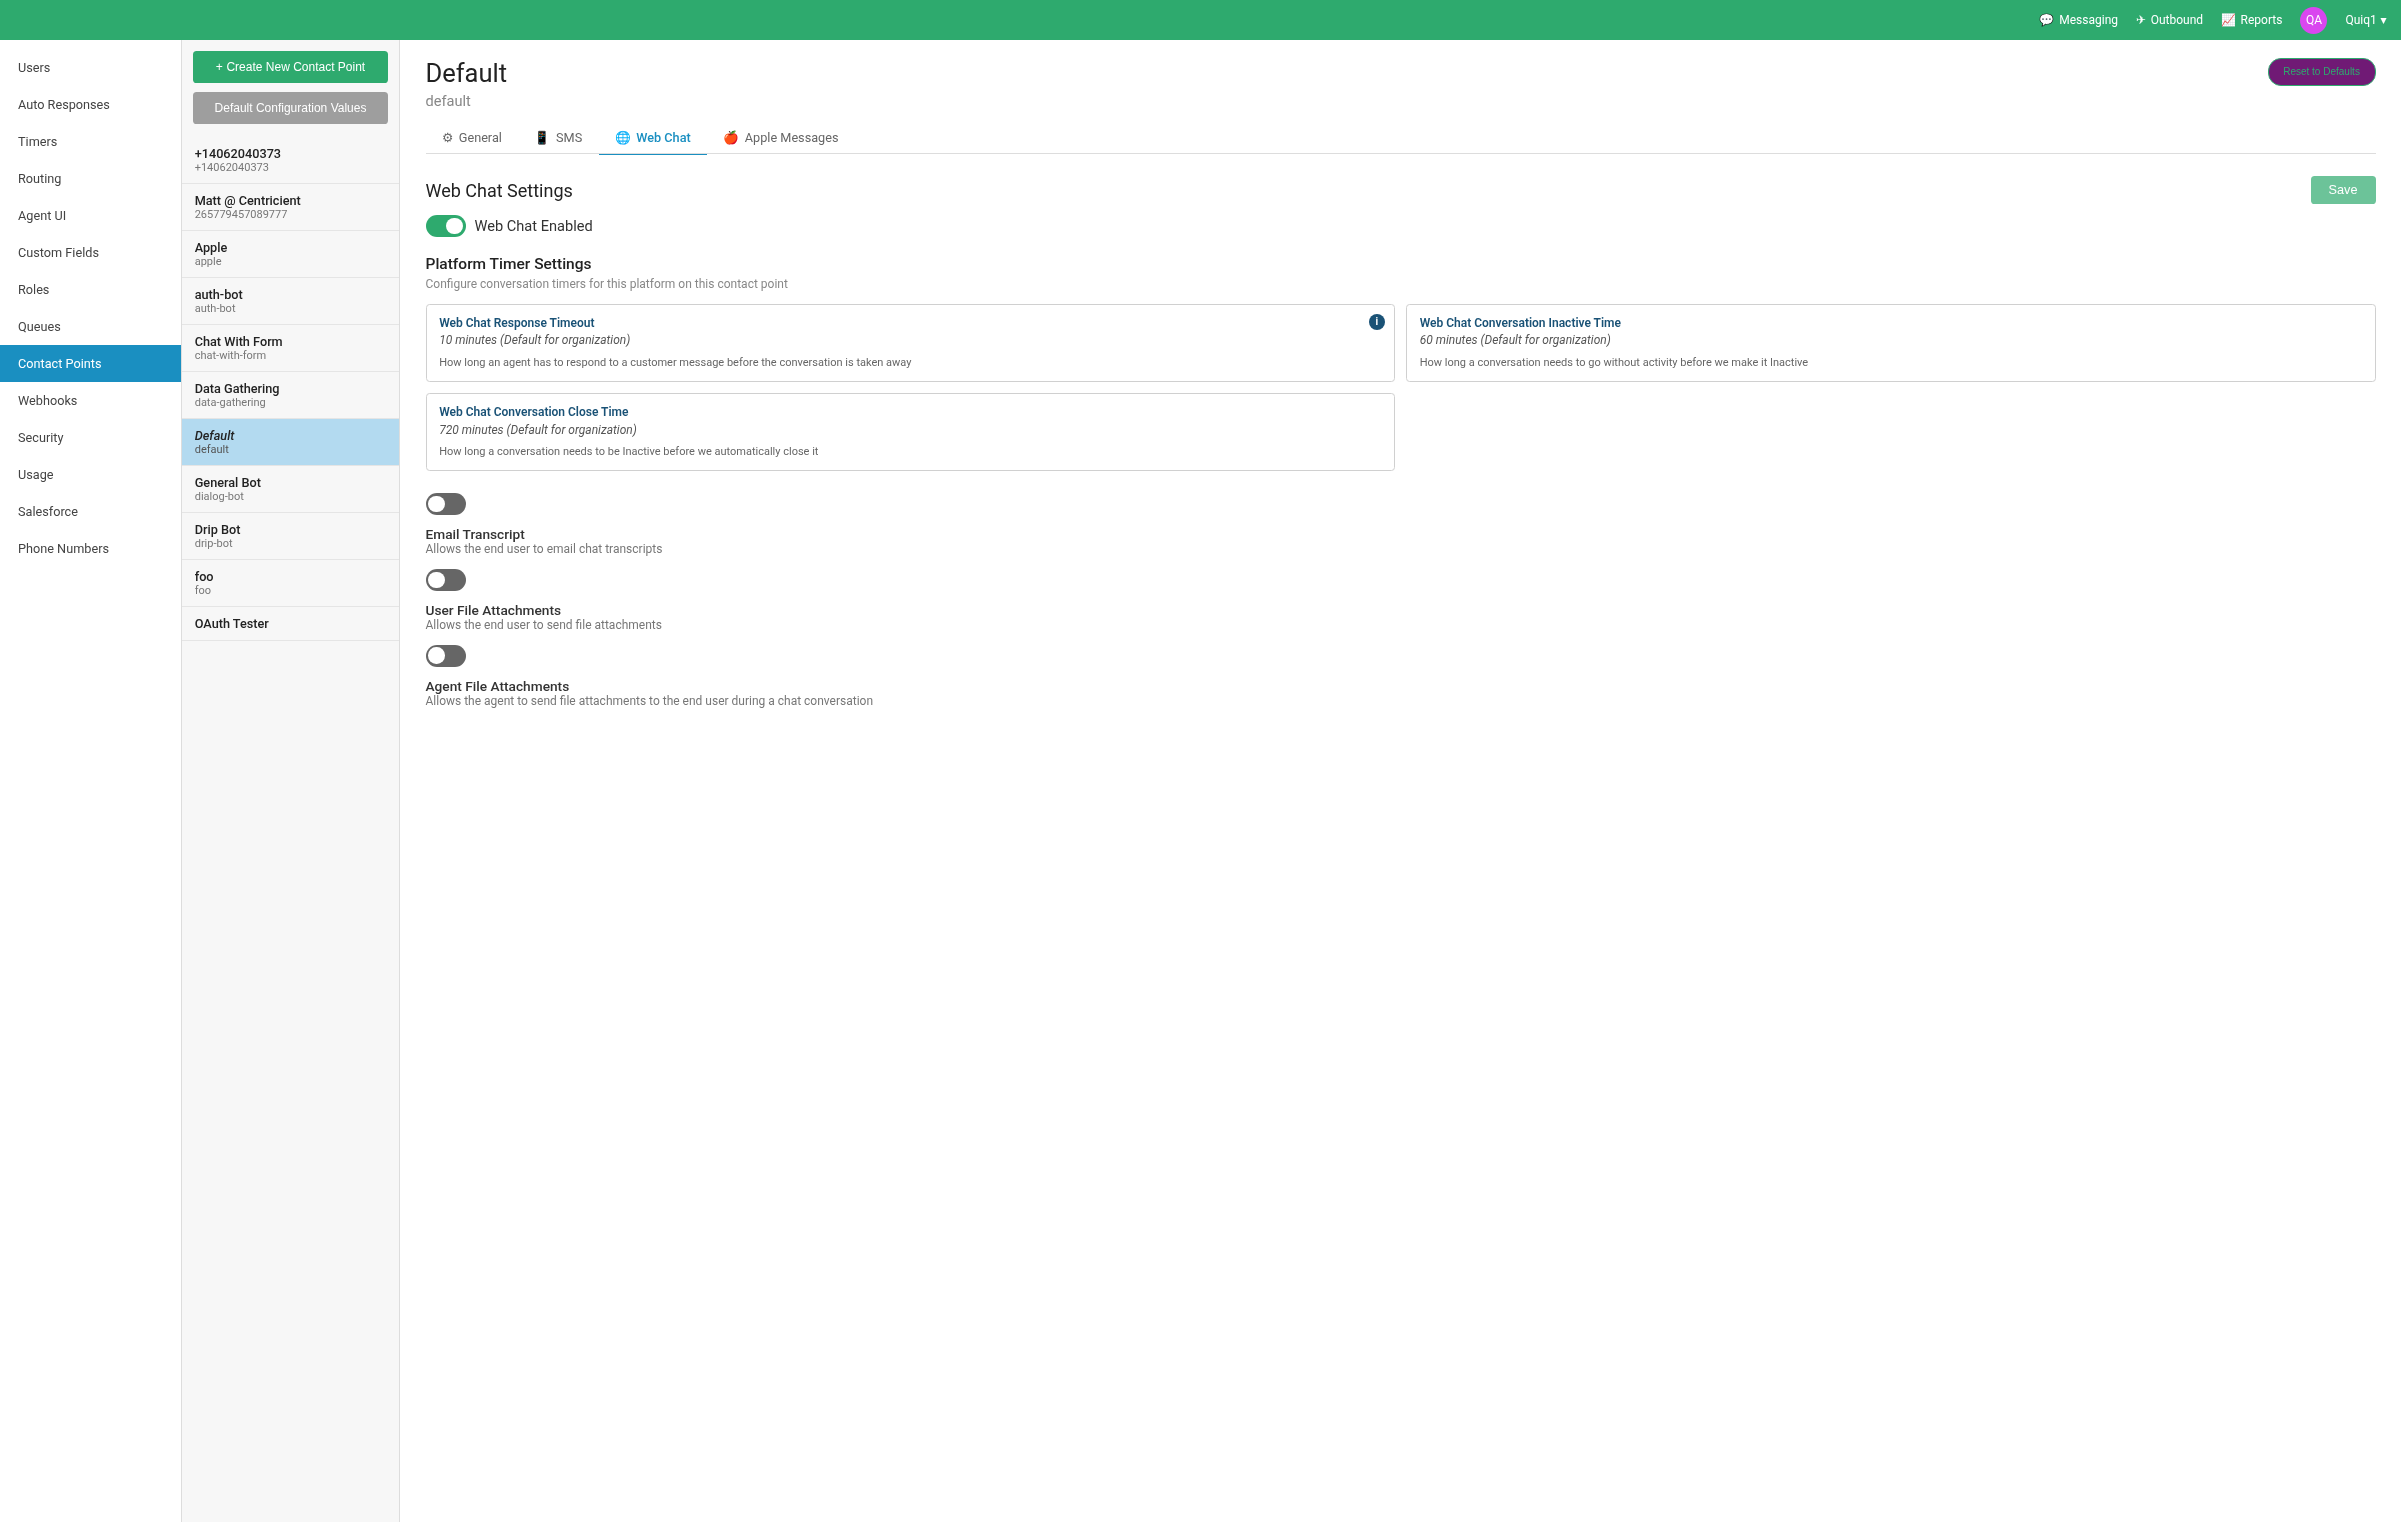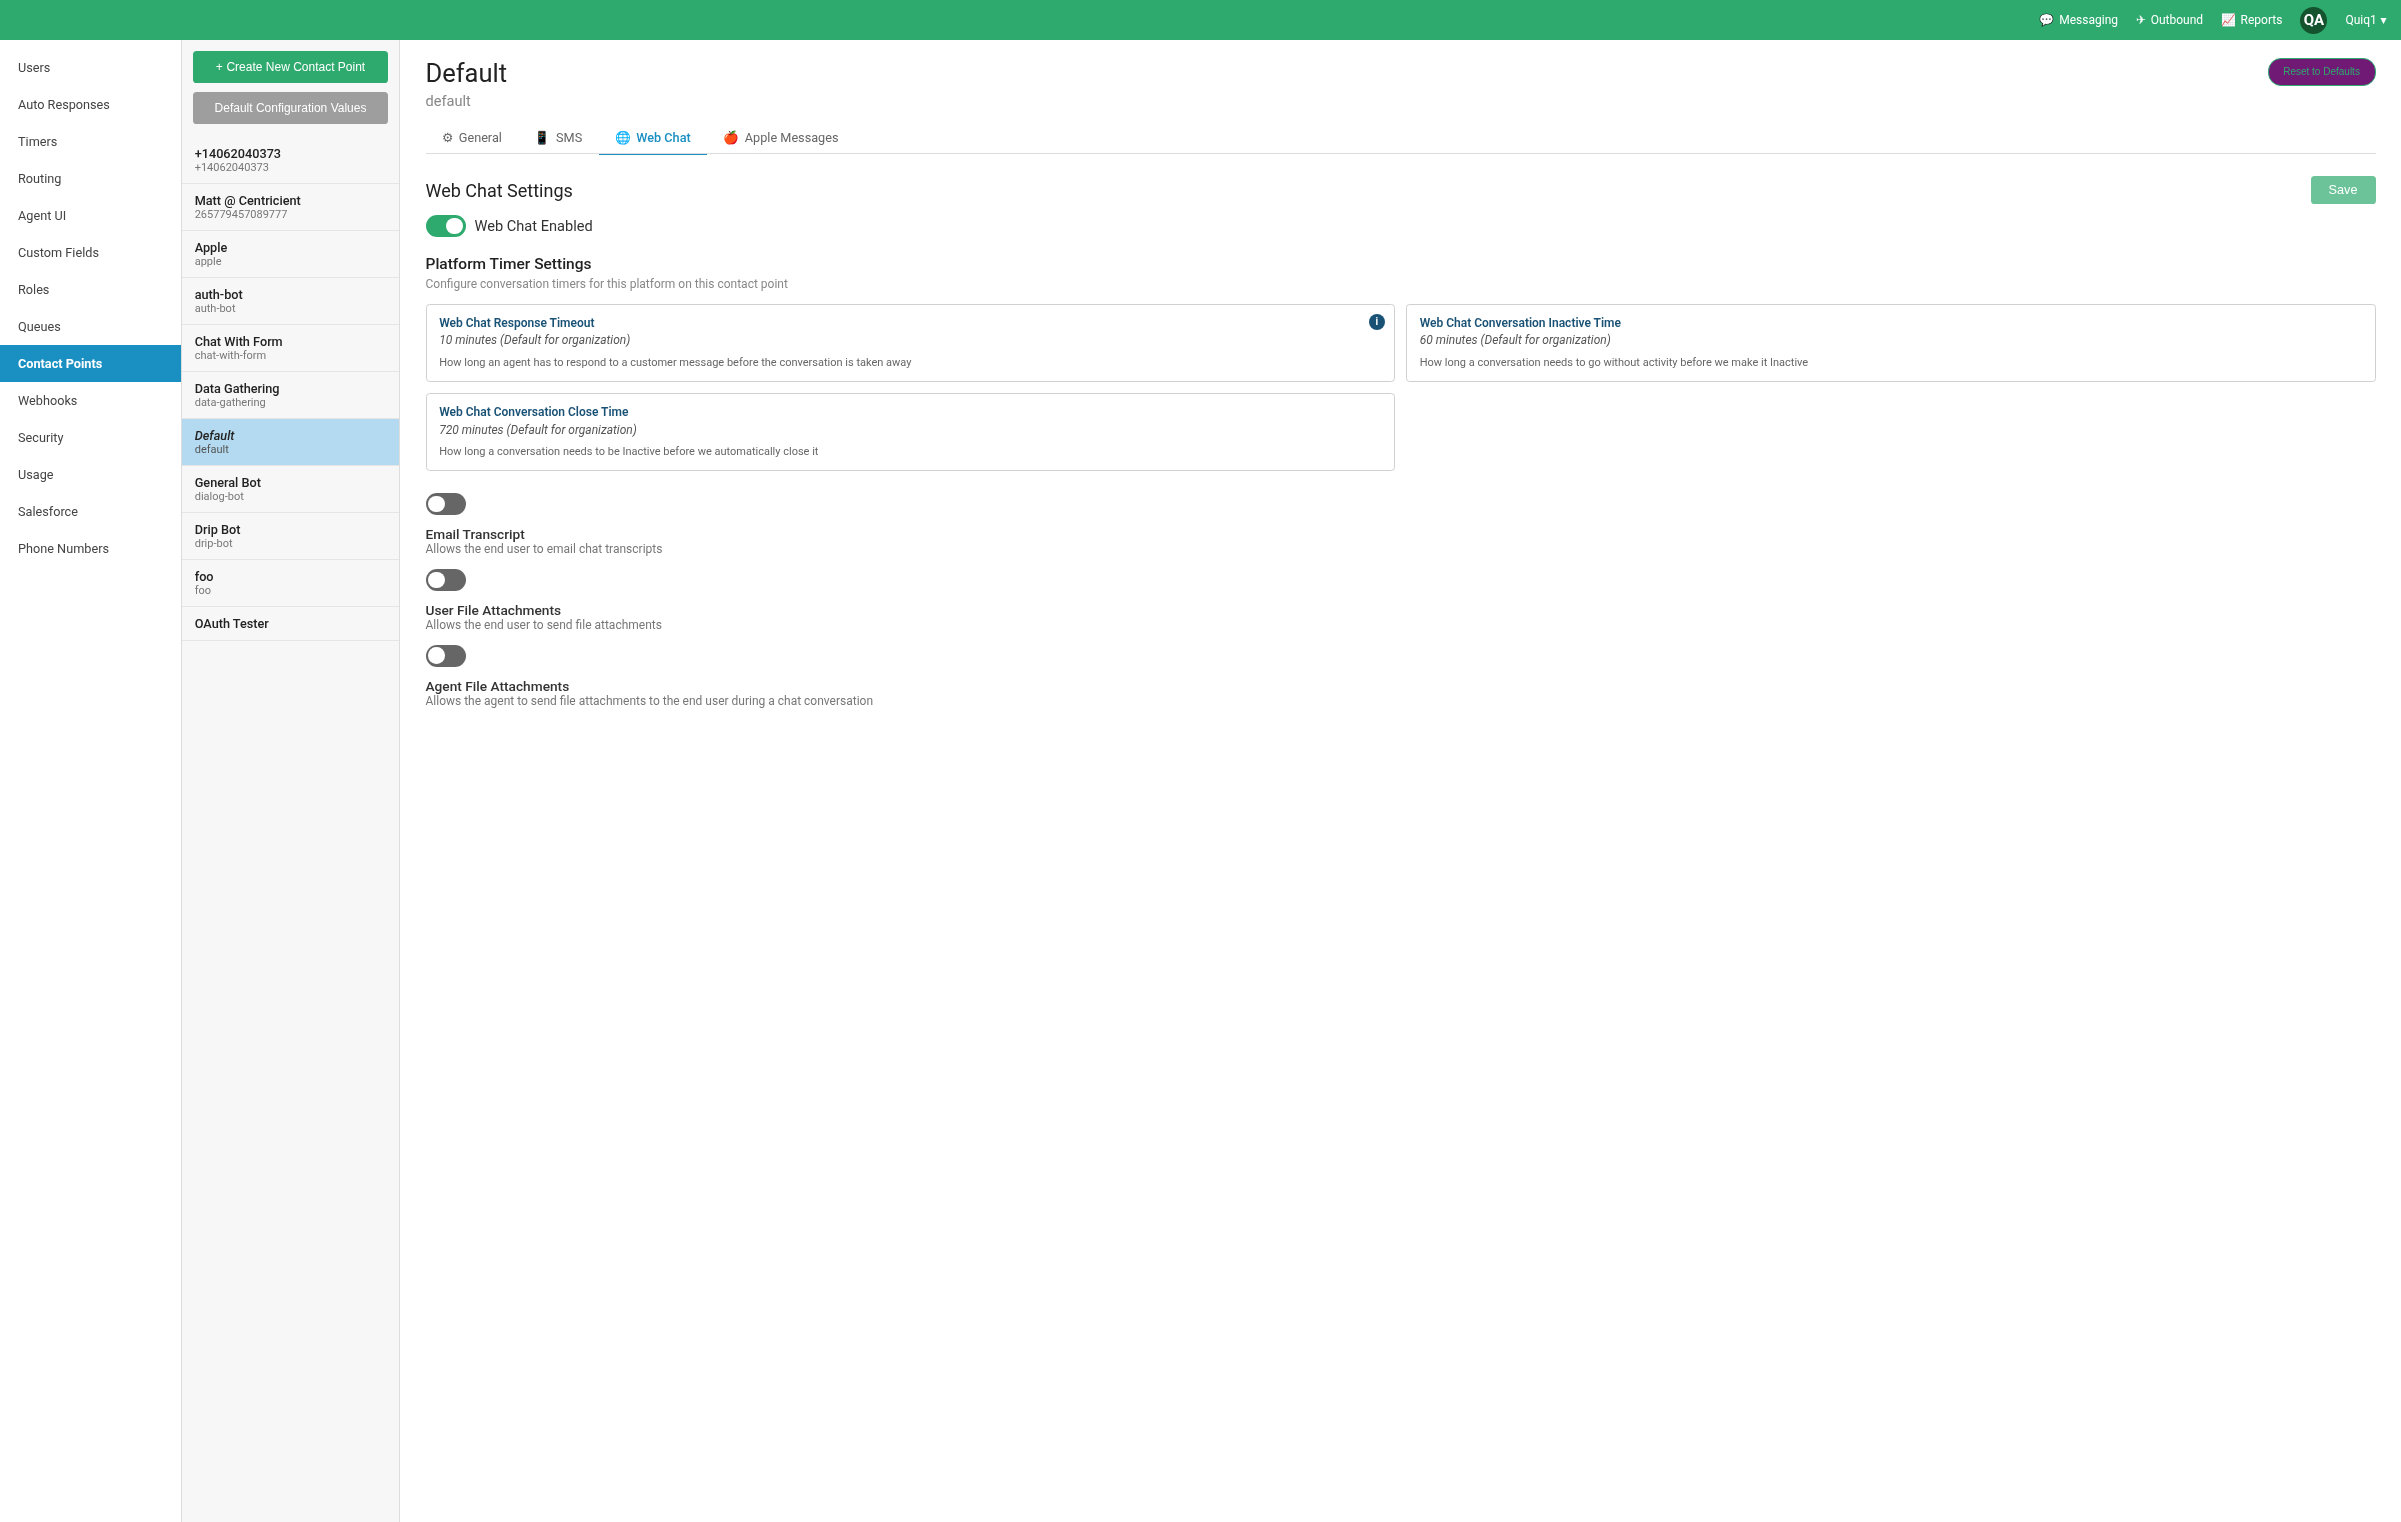--- a/index.html
+++ b/index.html
@@ -19,24 +19,24 @@
       color: #fff;
       display: flex;
       align-items: center;
       gap: 4.6px;
       font-size: 12px;
       cursor: pointer;
     }
     .top-nav-avatar {
       width: 27px; height: 27px;
       border-radius: 50%;
-      background: #14532d;
+      background: #d946ef;
       color: #fff;
       display: flex; align-items: center; justify-content: center;
-      font-size: 15px; font-weight: bold;
+      font-size: 12px; font-weight: normal;
     }
     .top-nav-user {
       color: #fff;
       font-size: 12px;
       display: flex; align-items: center; gap: 3.6px;
     }
 
     
     .layout {
       display: flex;
@@ -55,21 +55,21 @@
     .sidebar-item {
       padding: 11px 18px;
       cursor: pointer;
       font-size: 12.7px;
       color: #444;
       border-bottom: none;
     }
     .sidebar-item.active {
       background: #1a8fc1;
       color: #fff;
-      font-weight: 700;
+      font-weight: 400;
     }
 
     
     .middle-panel {
       width: 218px;
       background: #f7f7f7;
       border-right: 0.9px solid #ddd;
       overflow-y: auto;
       flex-shrink: 0;
       padding: 11px 0;

